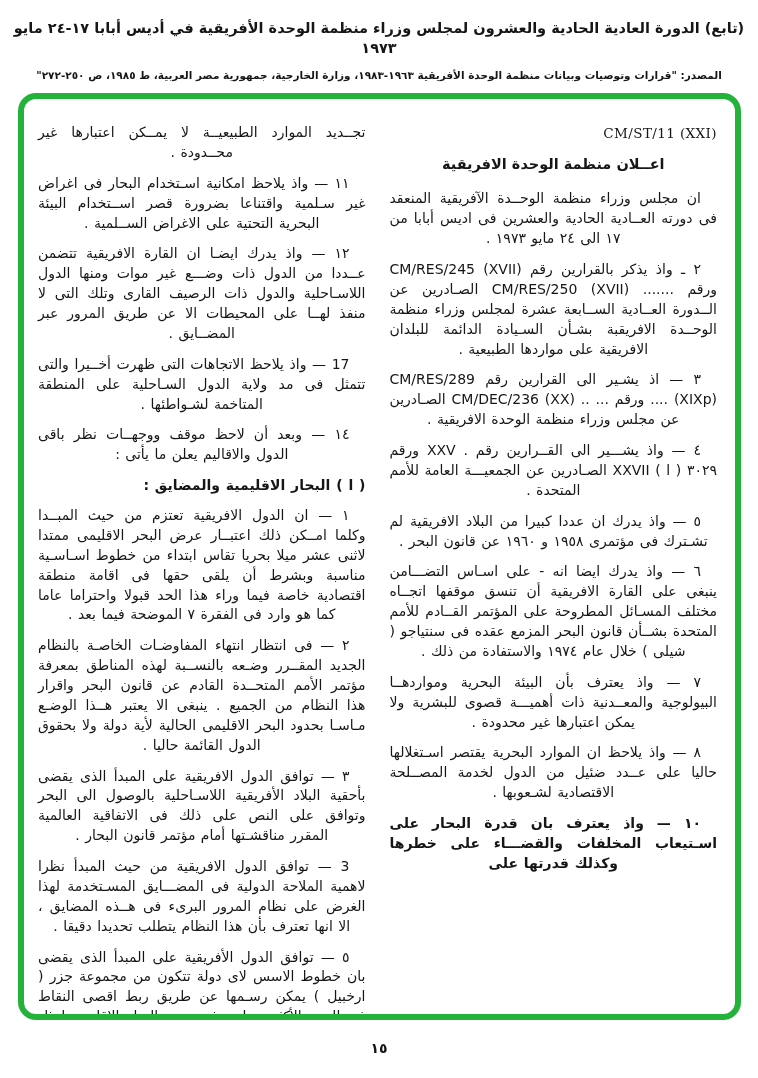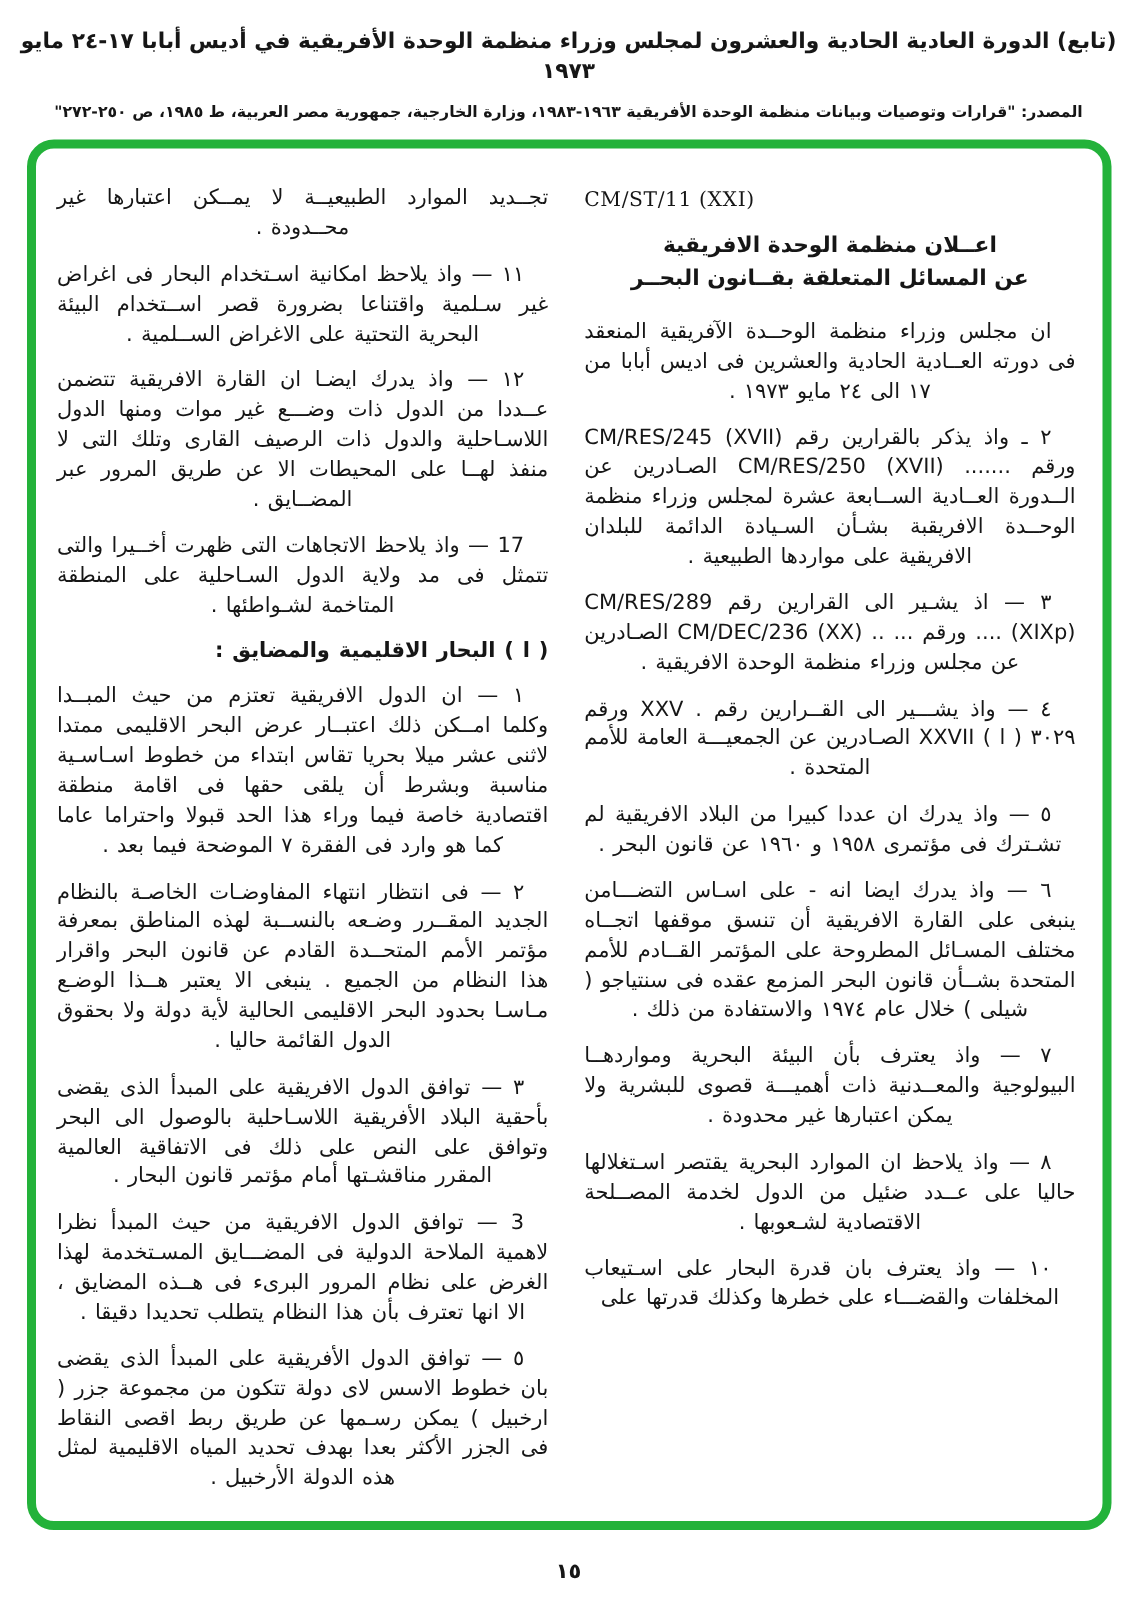--- a/index.html
+++ b/index.html
@@ -11,65 +11,65 @@
   .page-header{position:absolute;top:18px;left:0;width:758px;text-align:center;direction:rtl;}
   .session-line{font-size:14.5px;font-weight:bold;line-height:1.4;}
   .source-line{font-size:10.5px;font-weight:bold;margin-top:9px;line-height:1.4;}
   .content-frame{
     position:absolute;left:18px;top:93px;width:723px;height:927px;box-sizing:border-box;
     border:6px solid #23b23a;border-radius:18px;background:#ffffff;
     padding:24px 18px 8px 14px;overflow:hidden;
   }
   .columns{display:flex;direction:rtl;gap:24px;height:100%;}
   .col{flex:1 1 0;direction:rtl;min-width:0;}
-  .doc-ref{direction:ltr;text-align:left;font-size:13.5px;letter-spacing:.4px;margin:2px 0 12px 0;font-family:"DejaVu Serif","Liberation Serif",serif;}
+  .doc-ref{direction:ltr;text-align:right;font-size:13.5px;letter-spacing:.4px;margin:2px 0 12px 0;font-family:"DejaVu Serif","Liberation Serif",serif;}
   .doc-title{text-align:center;font-weight:bold;font-size:14.5px;line-height:1.55;margin:0;}
   .title-block{margin:4px 0 14px 0;}
   p.para{
     font-size:14px;line-height:1.42;margin:0 0 11px 0;
     text-align:justify;text-align-last:center;text-indent:16px;word-spacing:1px;
   }
   p.no-indent{text-indent:0;}
-  p.bold-para{font-weight:normal;}
+  p.bold-para{font-weight:bold;}
   p.section-heading{font-weight:bold;text-align:center;text-align-last:right;text-indent:0;margin:2px 0 10px 0;}
   .page-footer{position:absolute;bottom:22px;left:0;width:758px;text-align:center;font-size:14px;font-weight:bold;}
 </style>
 </head>
 <body>
 
 <header class="page-header">
   <div class="session-line">(تابع) الدورة العادية الحادية والعشرون لمجلس وزراء منظمة الوحدة الأفريقية في أديس أبابا ١٧-٢٤ مايو ١٩٧٣</div>
   <div class="source-line">المصدر: "قرارات وتوصيات وبيانات منظمة الوحدة الأفريقية ١٩٦٣-١٩٨٣، وزارة الخارجية، جمهورية مصر العربية، ط ١٩٨٥، ص ٢٥٠-٢٧٢"</div>
 </header>
 
 <section class="content-frame">
   <div class="columns">
 
     <div class="col">
       <div class="doc-ref">CM/ST/11 (XXI)</div>
       <div class="title-block">
         <div class="doc-title">اعــلان منظمة الوحدة الافريقية</div>
-        <div class="doc-title">عن المسائل المتعلقة بقــانون البحــر</div>
       </div>
       <p class="para">ان مجلس وزراء منظمة الوحــدة الآفريقية المنعقد فى دورته العــادية الحادية والعشرين فى اديس أبابا من ١٧ الى ٢٤ مايو ١٩٧٣ .</p>
       <p class="para">٢ ـ واذ يذكر بالقرارين رقم CM/RES/245 (XVII) ورقم ....... CM/RES/250 (XVII) الصـادرين عن الــدورة العــادية الســابعة عشرة لمجلس وزراء منظمة الوحــدة الافريقبة بشـأن السـيادة الدائمة للبلدان الافريقية على مواردها الطبيعية .</p>
       <p class="para">٣ — اذ يشـير الى القرارين رقم CM/RES/289 (XIXp) .... ورقم ... .. CM/DEC/236 (XX) الصـادرين عن مجلس وزراء منظمة الوحدة الافريقية .</p>
       <p class="para">٤ — واذ يشـــير الى القــرارين رقم . XXV ورقم ٣٠٢٩ ( ا ) XXVII الصـادرين عن الجمعيـــة العامة للأمم المتحدة .</p>
       <p class="para">٥ — واذ يدرك ان عددا كبيرا من البلاد الافريقية لم تشـترك فى مؤتمرى ١٩٥٨ و ١٩٦٠ عن قانون البحر .</p>
       <p class="para">٦ — واذ يدرك ايضا انه - على اسـاس التضـــامن ينبغى على القارة الافريقية أن تنسق موقفها اتجــاه مختلف المسـائل المطروحة على المؤتمر القــادم للأمم المتحدة بشــأن قانون البحر المزمع عقده فى سنتياجو ( شيلى ) خلال عام ١٩٧٤ والاستفادة من ذلك .</p>
       <p class="para">٧ — واذ يعترف بأن البيئة البحرية ومواردهــا البيولوجية والمعــدنية ذات أهميـــة قصوى للبشرية ولا يمكن اعتبارها غير محدودة .</p>
       <p class="para">٨ — واذ يلاحظ ان الموارد البحرية يقتصر اسـتغلالها حاليا على عــدد ضئيل من الدول لخدمة المصــلحة الاقتصادية لشـعوبها .</p>
       <p class="para bold-para">١٠ — واذ يعترف بان قدرة البحار على اسـتيعاب المخلفات والقضـــاء على خطرها وكذلك قدرتها على</p>
     </div>
 
     <div class="col">
       <p class="para no-indent">تجــديد الموارد الطبيعيــة لا يمــكن اعتبارها غير محــدودة .</p>
       <p class="para">١١ — واذ يلاحظ امكانية اسـتخدام البحار فى اغراض غير سـلمية واقتناعا بضرورة قصر اســتخدام البيئة البحرية التحتية على الاغراض الســلمية .</p>
       <p class="para">١٢ — واذ يدرك ايضـا ان القارة الافريقية تتضمن عــددا من الدول ذات وضـــع غير موات ومنها الدول اللاسـاحلية والدول ذات الرصيف القارى وتلك التى لا منفذ لهــا على المحيطات الا عن طريق المرور عبر المضــايق .</p>
       <p class="para">17 — واذ يلاحظ الاتجاهات التى ظهرت أخــيرا والتى تتمثل فى مد ولاية الدول السـاحلية على المنطقة المتاخمة لشـواطئها .</p>
+      <p class="para">١٤ — وبعد أن لاحظ موقف ووجهــات نظر باقى الدول والاقاليم يعلن ما يأتى :</p>
       <p class="para section-heading">( ا ) البحار الاقليمية والمضايق :</p>
       <p class="para">١ — ان الدول الافريقية تعتزم من حيث المبــدا وكلما امــكن ذلك اعتبــار عرض البحر الاقليمى ممتدا لاثنى عشر ميلا بحريا تقاس ابتداء من خطوط اسـاسـية مناسبة وبشرط أن يلقى حقها فى اقامة منطقة اقتصادية خاصة فيما وراء هذا الحد قبولا واحتراما عاما كما هو وارد فى الفقرة ٧ الموضحة فيما بعد .</p>
       <p class="para">٢ — فى انتظار انتهاء المفاوضـات الخاصـة بالنظام الجديد المقــرر وضـعه بالنســبة لهذه المناطق بمعرفة مؤتمر الأمم المتحــدة القادم عن قانون البحر واقرار هذا النظام من الجميع . ينبغى الا يعتبر هــذا الوضـع مـاسـا بحدود البحر الاقليمى الحالية لأية دولة ولا بحقوق الدول القائمة حاليا .</p>
       <p class="para">٣ — توافق الدول الافريقية على المبدأ الذى يقضى بأحقية البلاد الأفريقية اللاسـاحلية بالوصول الى البحر وتوافق على النص على ذلك فى الاتفاقية العالمية المقرر مناقشـتها أمام مؤتمر قانون البحار .</p>
       <p class="para">3 — توافق الدول الافريقية من حيث المبدأ نظرا لاهمية الملاحة الدولية فى المضـــايق المسـتخدمة لهذا الغرض على نظام المرور البرىء فى هــذه المضايق ، الا انها تعترف بأن هذا النظام يتطلب تحديدا دقيقا .</p>
       <p class="para">٥ — توافق الدول الأفريقية على المبدأ الذى يقضى بان خطوط الاسس لاى دولة تتكون من مجموعة جزر ( ارخبيل ) يمكن رسـمها عن طريق ربط اقصى النقاط فى الجزر الأكثر بعدا بهدف تحديد المياه الاقليمية لمثل هذه الدولة الأرخبيل .</p>
     </div>
 
   </div>
 </section>

